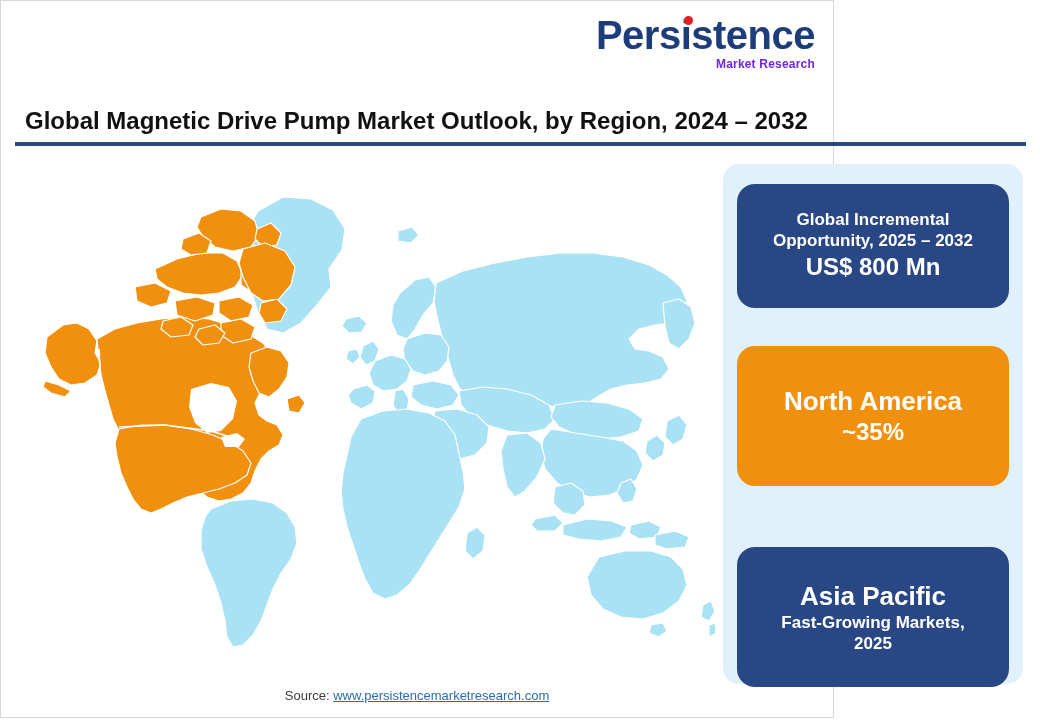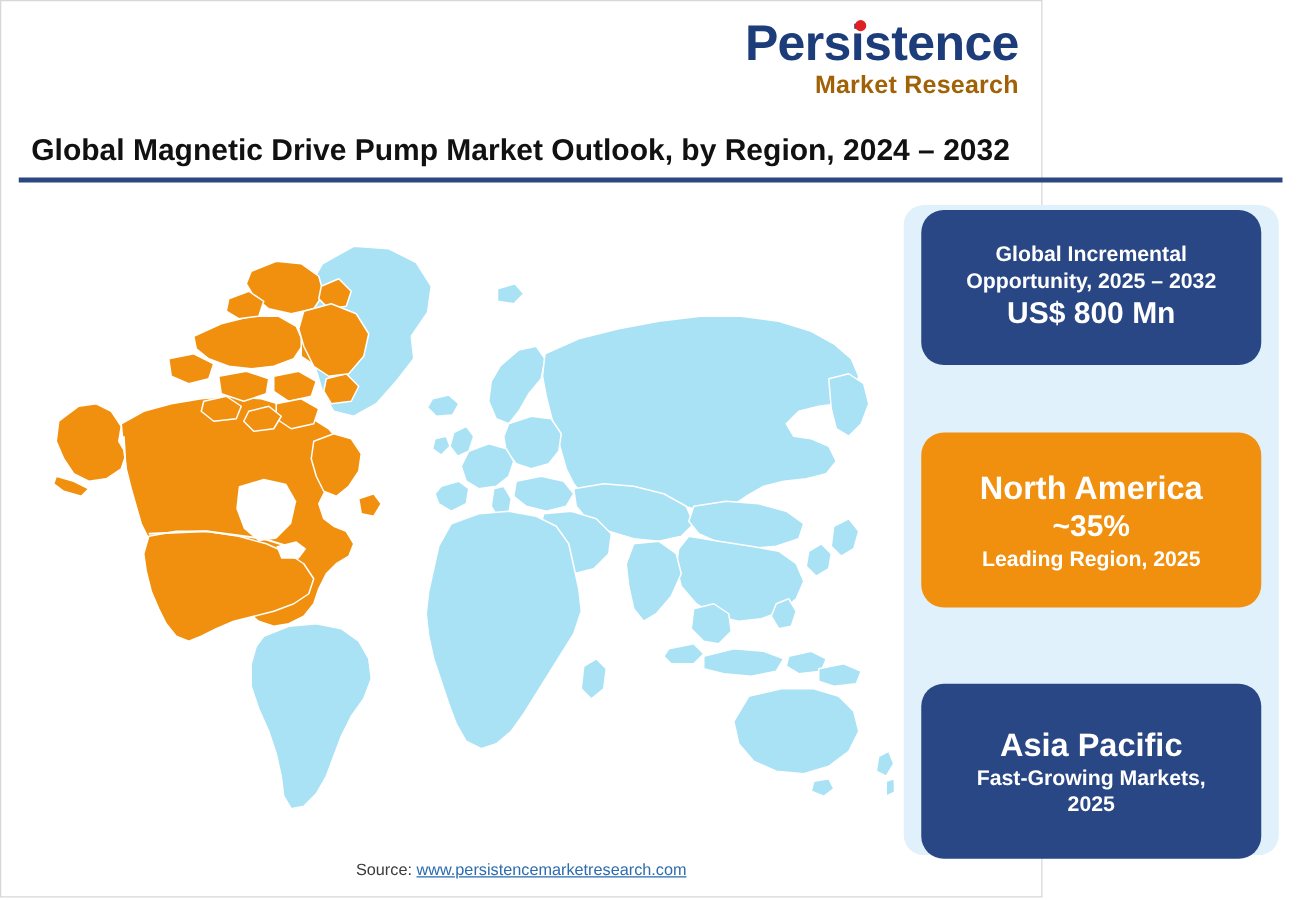--- a/index.html
+++ b/index.html
@@ -25,21 +25,21 @@
   .logo-main{
     font-size:40px;font-weight:bold;color:#1d3d7a;
     letter-spacing:-0.5px;position:relative;display:inline-block;
   }
   .logo-dot{
     position:absolute;left:88px;top:1px;
     width:9px;height:9px;border-radius:50%;
     background:#e02020;
   }
   .logo-sub{
-    font-size:20px;font-weight:bold;color:#a16207;
+    font-size:12px;font-weight:bold;color:#6d28d9;
     margin-top:3px;letter-spacing:0.2px;
   }
 
   
   .title{
     position:absolute;left:24px;top:106px;
     font-size:24px;font-weight:bold;color:#111;
     white-space:nowrap;
   }
   .rule{
@@ -63,21 +63,21 @@
   .card{
     position:absolute;left:14px;width:272px;
     border-radius:18px;
     display:flex;flex-direction:column;
     align-items:center;justify-content:center;
     text-align:center;color:#fff;
     box-sizing:border-box;padding:6px 10px;
   }
   .card-navy{background:#2a4785;}
   .card-orange{background:#f1900f;text-align:right;}
-  #card-1{top:4px;height:124px;}
+  #card-1{top:20px;height:124px;}
   #card-2{top:182px;height:140px;}
   #card-3{top:383px;height:140px;}
 
   .c-line-sm{font-size:17px;font-weight:bold;line-height:1.22;}
   .c-line-lg{font-size:24px;font-weight:bold;line-height:1.25;}
   .c-line-xl{font-size:26px;font-weight:bold;line-height:1.25;}
   .c-line-md{font-size:17px;font-weight:bold;line-height:1.25;}
 
   
   .source{
@@ -226,21 +226,20 @@
 
     <div class="card card-navy" id="card-1">
       <div class="c-line-sm">Global Incremental</div>
       <div class="c-line-sm">Opportunity, 2025 – 2032</div>
       <div class="c-line-lg">US$ 800 Mn</div>
     </div>
 
     <div class="card card-orange" id="card-2">
       <div class="c-line-xl">North America</div>
       <div class="c-line-lg">~35%</div>
-      <div class="c-line-md">Leading Region, 2025</div>
     </div>
 
     <div class="card card-navy" id="card-3">
       <div class="c-line-xl">Asia Pacific</div>
       <div class="c-line-md">Fast-Growing Markets,</div>
       <div class="c-line-md">2025</div>
     </div>
 
   </div>
 

